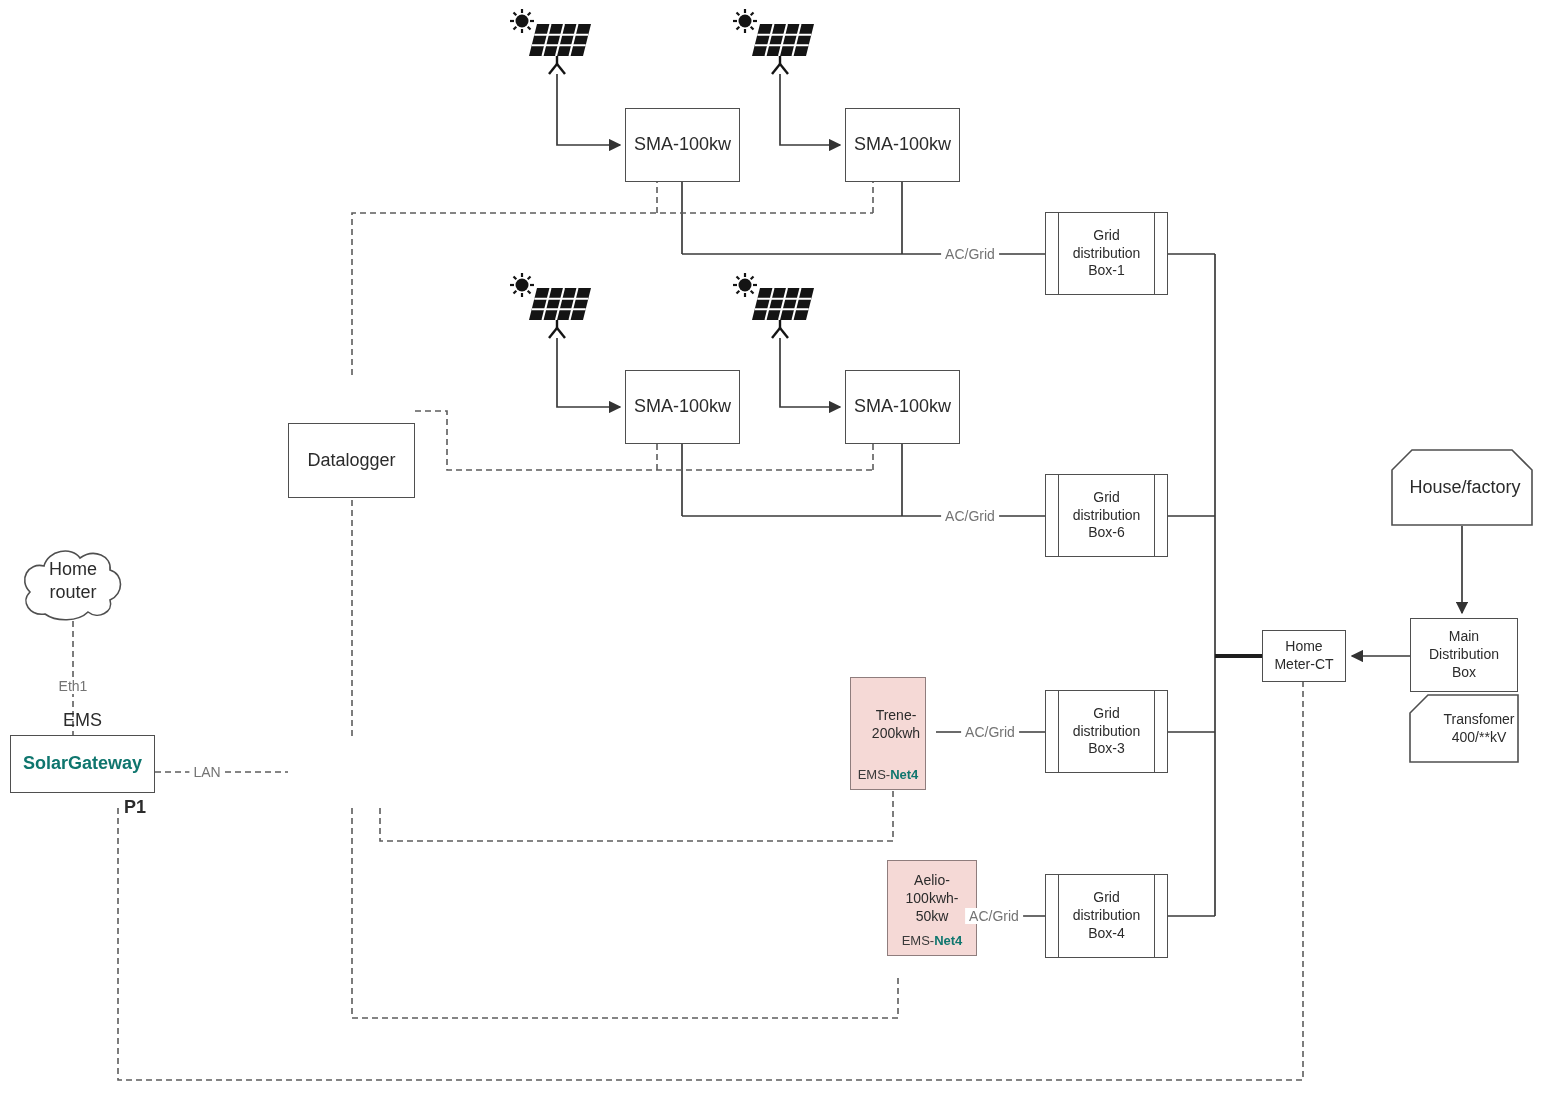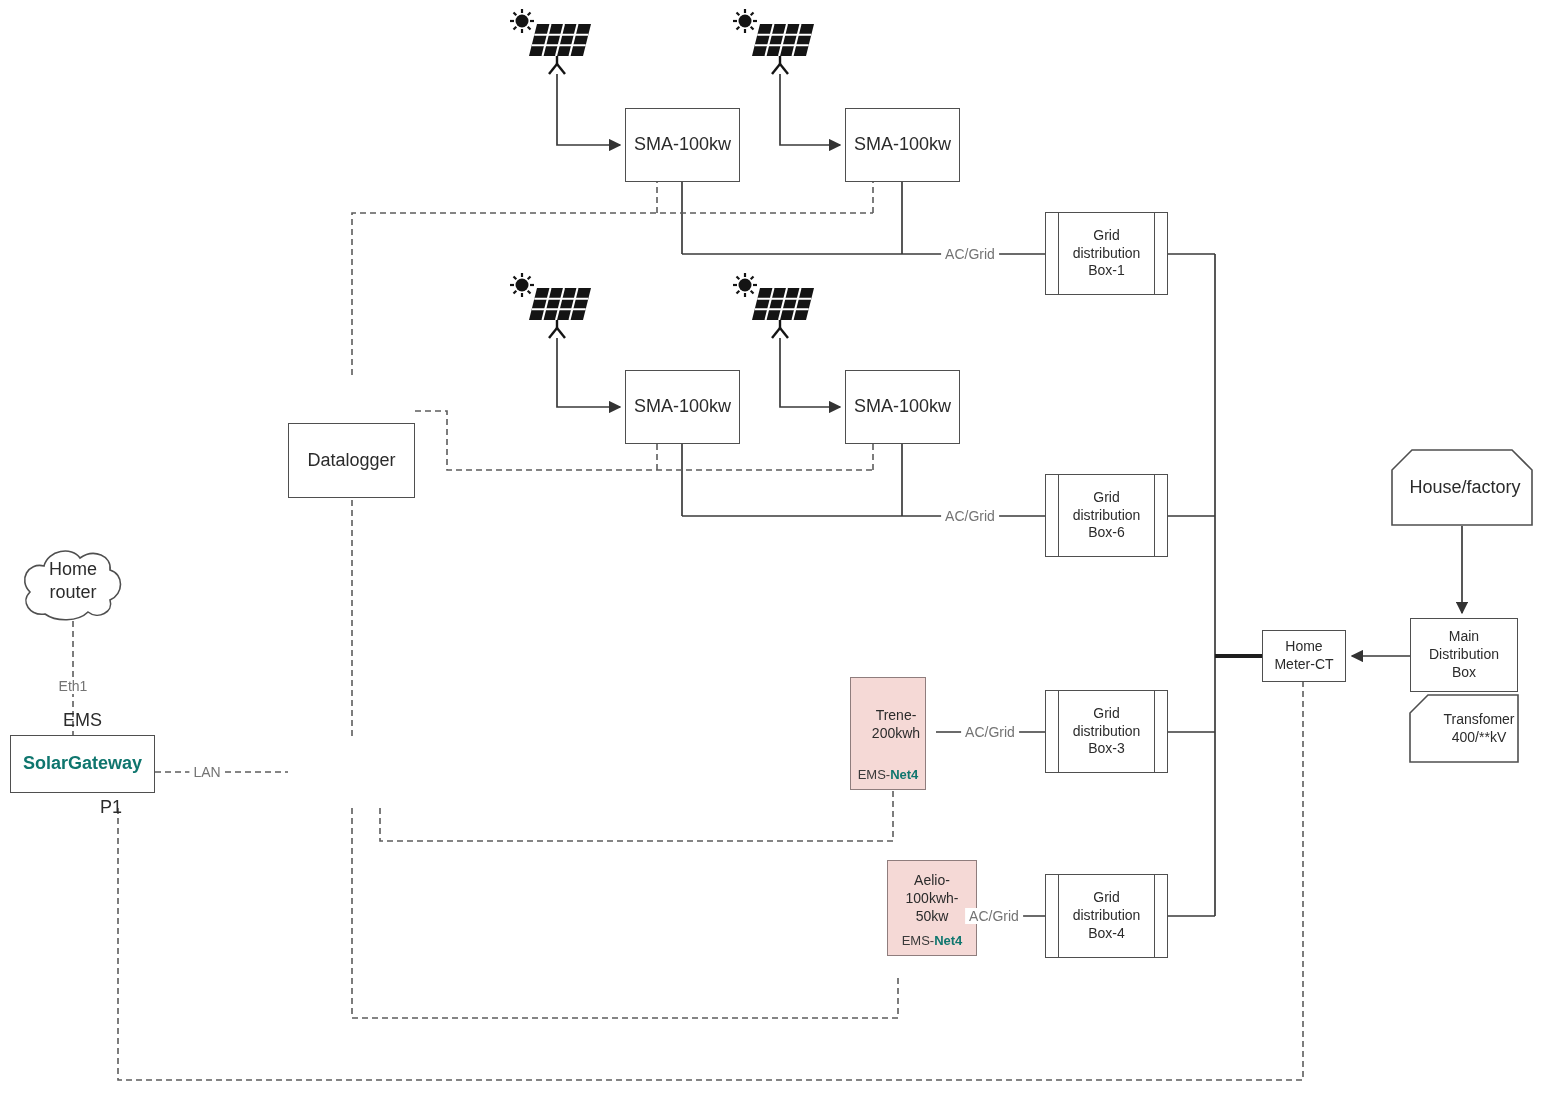--- a/index.html
+++ b/index.html
@@ -15,21 +15,21 @@
   .node span { display:block; }
   .pink { background:#f5d9d6; border-color:#8f7d7d; }
   .noborder { border:none; background:transparent; }
   .small { font-size:14px; }
 
   .rail { position:absolute; top:0; bottom:0; width:0; border-left:1.6px solid #4f4f4f; }
   .rail-left { left:12px; }
   .rail-right { right:12px; }
 
   .accent { color:#0f766e; font-weight:700; }
-  .ems-p1 { align-self:flex-end; margin-right:32px; font-weight:400;text-align:center; }
+  .ems-p1 { align-self:flex-end; margin-right:8px; font-weight:700;text-align:center; }
 
   .bottom-tag {
     position:absolute; left:0; right:0; bottom:5px;
     font-size:13px; text-align:center; color:#3a3a3a;
   }
   .pad-bottom { padding-bottom:18px; }
 
   .edge-label {
     position:absolute; transform:translate(-50%,-50%);
     background:#ffffff; padding:0 4px; font-size:14px; color:#737373; white-space:nowrap;

